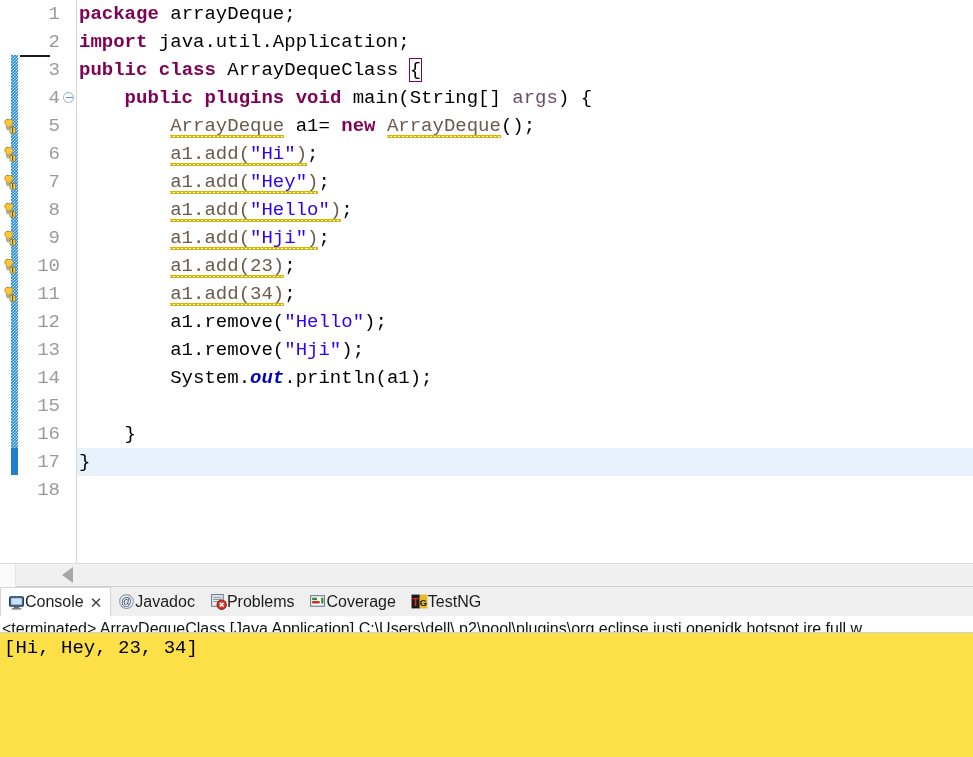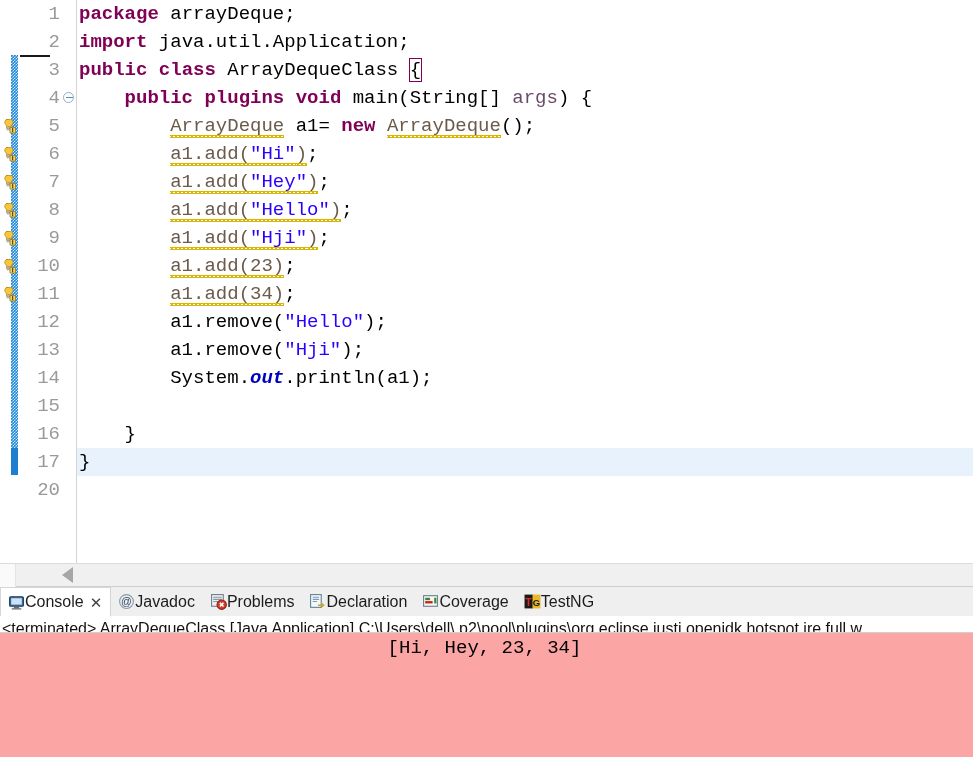--- a/index.html
+++ b/index.html
@@ -233,22 +233,21 @@
     background: #ffffff;
     border-bottom: 1px solid #d0d0d0;
   }
   .console-out {
     flex: 1 1 auto;
     padding: 4px 8px 0 4px;
     font-family: "Liberation Mono", monospace;
     font-size: 19px;
     color: #000000;
     white-space: pre;
-    background: #fca5a5;
-    text-align: center;
+    background: #fde047;
   }
 </style>
 </head>
 <body>
 
 <div class="workbench">
 
   <div class="editor-area">
 
     <div class="annotation-ruler">
@@ -334,21 +333,21 @@
           <div class="ln">8</div>
           <div class="ln">9</div>
           <div class="ln">10</div>
           <div class="ln">11</div>
           <div class="ln">12</div>
           <div class="ln">13</div>
           <div class="ln">14</div>
           <div class="ln">15</div>
           <div class="ln">16</div>
           <div class="ln">17</div>
-          <div class="ln">20</div>
+          <div class="ln">18</div>
         </div>
     </div>
 
     <div class="fold-ruler">
       <div class="fold-marker" id="fold-marker" style="top: 92px;">
         <span class="fold-circle"></span>
       </div>
     </div>
 
     <div class="code-area">
@@ -410,30 +409,20 @@
               <path d="M3 4h8M3 6h8M3 8h5" stroke="#8a97a4" stroke-width="1"></path>
               <circle cx="11" cy="11" r="4.4" fill="#d93a2b" stroke="#8b1f16"></circle>
               <path d="M9.3 9.3l3.4 3.4M12.7 9.3l-3.4 3.4" stroke="#fff" stroke-width="1.4"></path>
             </svg>
           </span>
           <span>Problems</span>
         </div>
         <div class="tab">
           <span style="display: flex;">
             <svg class="ticon" viewBox="0 0 16 16">
-              <rect x="1.5" y="1.5" width="10" height="12" fill="#f4f7fa" stroke="#5d7e99"></rect>
-              <path d="M3.5 4h6M3.5 6h6M3.5 8h4" stroke="#7e9bb3" stroke-width="1"></path>
-              <path d="M8.5 11.5h5M11.5 9.5l2.3 2-2.3 2" stroke="#c9a227" stroke-width="1.3" fill="none"></path>
-            </svg>
-          </span>
-          <span>Declaration</span>
-        </div>
-        <div class="tab">
-          <span style="display: flex;">
-            <svg class="ticon" viewBox="0 0 16 16">
               <rect x="1.5" y="2.5" width="13" height="10" fill="#f2f4f6" stroke="#6b7a88"></rect>
               <rect x="3" y="4.5" width="4.5" height="2.2" fill="#2e8b2e"></rect>
               <rect x="3" y="7.6" width="7" height="2.2" fill="#d11f1f"></rect>
               <rect x="11.5" y="4.5" width="2" height="5.3" fill="#2e8b2e"></rect>
             </svg>
           </span>
           <span>Coverage</span>
         </div>
         <div class="tab">
           <span style="display: flex;">

